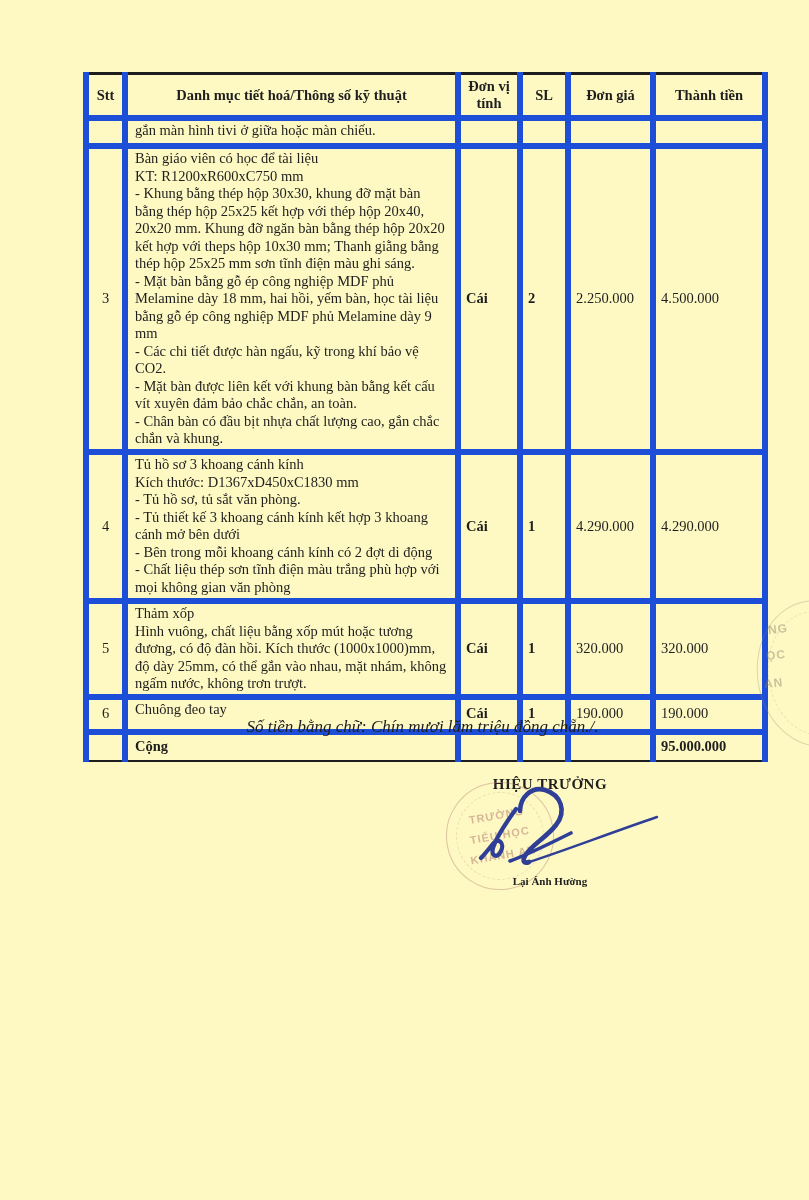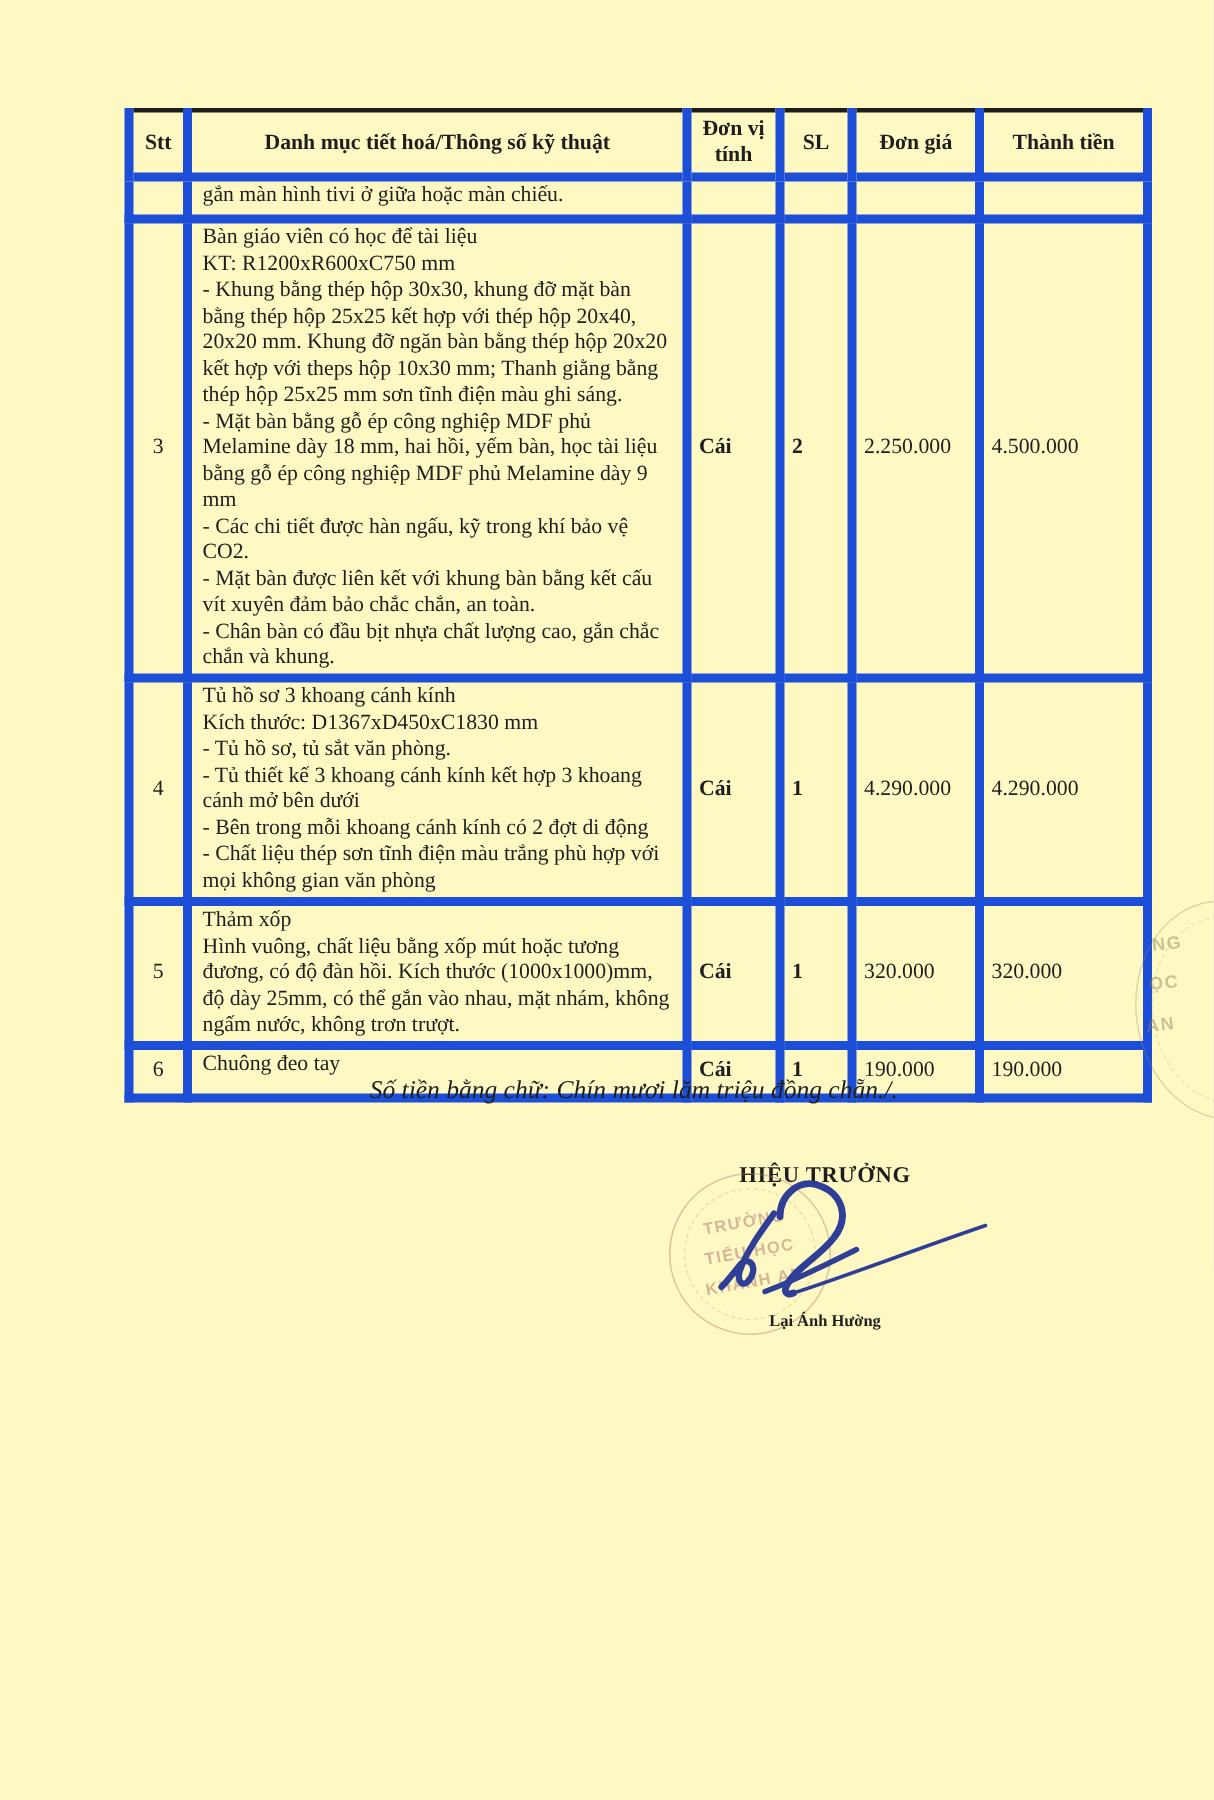--- a/index.html
+++ b/index.html
@@ -173,20 +173,28 @@
         <td class="total va-top">320.000</td>
       </tr>
       <tr class="row-6">
         <td class="stt">6</td>
         <td class="desc">Chuông đeo tay</td>
         <td class="unit">Cái</td>
         <td class="qty">1</td>
         <td class="price">190.000</td>
         <td class="total">190.000</td>
       </tr>
+      <tr class="row-sum">
+        <td class="stt"></td>
+        <td class="sum-label">Cộng</td>
+        <td></td>
+        <td></td>
+        <td></td>
+        <td class="total sum-value">95.000.000</td>
+      </tr>
     </tbody>
   </table>
 
   <p class="amount-words">Số tiền bằng chữ: Chín mươi lăm triệu đồng chẵn./.</p>
 
   <div class="sign-title">HIỆU TRƯỞNG</div>
 
   <div class="round-stamp">
     <div class="inner-ring"></div>
     <div class="stamp-text stamp-l1">TRƯỜNG</div>

